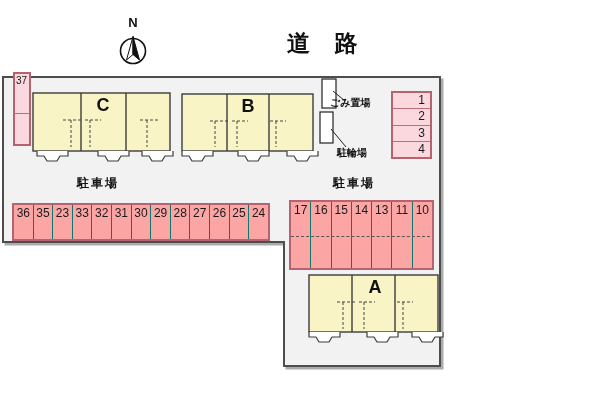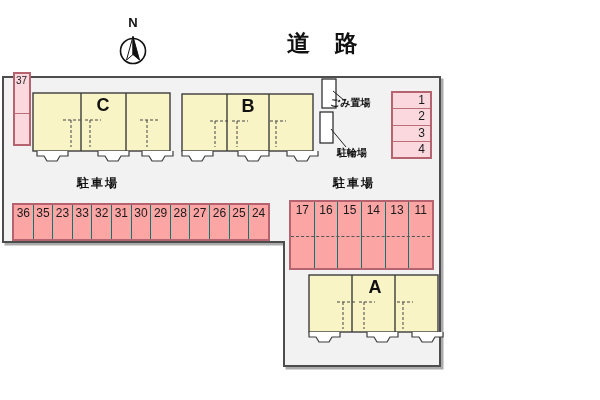--- a/index.html
+++ b/index.html
@@ -141,20 +141,21 @@
     </div>
 
   <div class="prow row-right">
 
   <div class="cell">17</div>
       <div class="cell">16</div>
       <div class="cell">15</div>
       <div class="cell">14</div>
       <div class="cell">13</div>
       <div class="cell">11</div>
+      <div class="cell">10</div>
     </div>
   <div class="dash-line"></div>
 
   <div class="pcol">
 
   <div class="cell">1</div>
       <div class="cell">2</div>
       <div class="cell">3</div>
       <div class="cell">4</div>
     </div>

